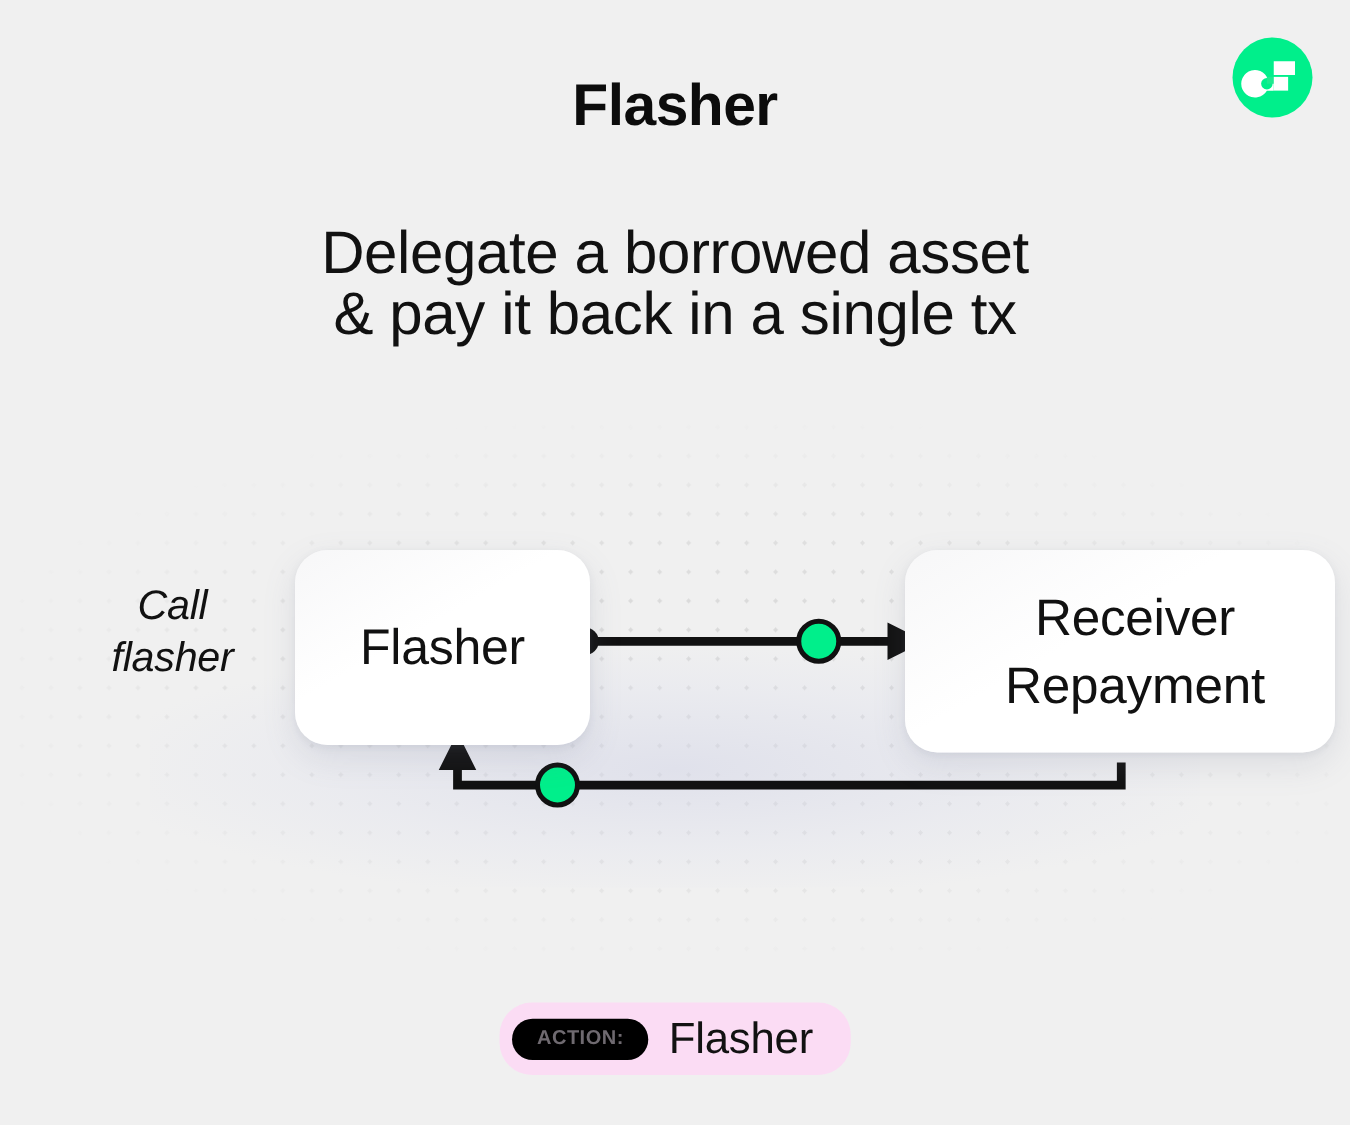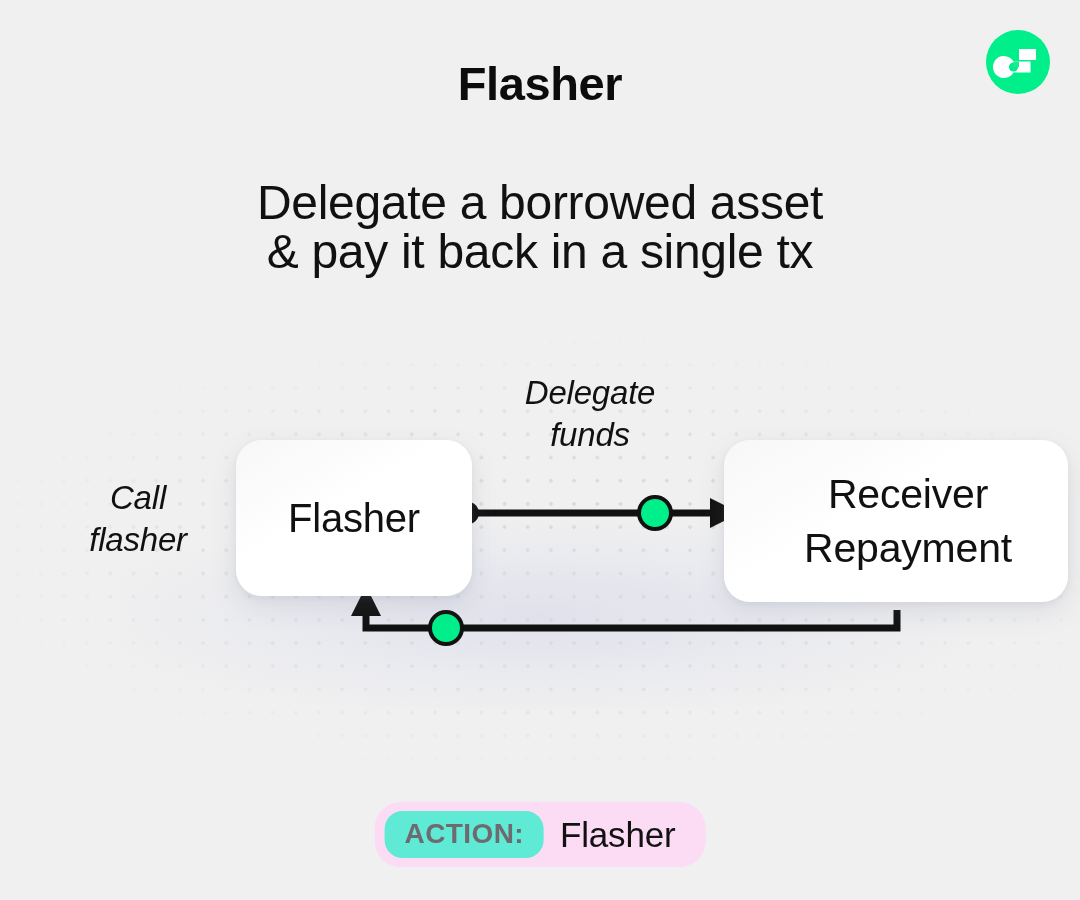--- a/index.html
+++ b/index.html
@@ -121,21 +121,21 @@
   
   .edge-label {
     position: absolute;
     font-style: italic;
     font-size: 33px;
     line-height: 42px;
     color: #111111;
     text-align: center;
     letter-spacing: -0.2px;
   }
-  #label-call      { left: 40px;  top: 157px; width: 196px; }
+  #label-call      { left: 40px;  top: 143px; width: 196px; }
   #label-delegate  { left: 470px; top: 52px;  width: 240px; }
   #label-repayment { left: 440px; top: 316px; width: 330px; text-align: left; }
 
   
   .wires {
     position: absolute;
     inset: 0;
     overflow: visible;
   }
 
@@ -146,25 +146,25 @@
     transform: translateX(-50%);
     top: 802px;
     display: flex;
     align-items: center;
     gap: 16px;
     background: #fbdcf4;
     border-radius: 26px;
     padding: 9px 26px 9px 10px;
   }
   .action-key {
-    background: #5eead4;
+    background: #000000;
     color: #6f6a70;
     border-radius: 18px;
     padding: 7px 20px 8px 20px;
-    font-size: 28px;
+    font-size: 16px;
     font-weight: bold;
     letter-spacing: 0.4px;
   }
   .action-val {
     color: #121212;
     font-size: 35px;
     letter-spacing: -0.2px;
     padding-right: 4px;
   }
 </style>
@@ -187,24 +187,20 @@
   <span>&amp; pay it back in a single tx</span>
 </div>
 
 <div class="stage">
   <div class="dotgrid"></div>
   <div class="haze"></div>
 
   <div class="edge-label" id="label-call">
     <span>Call</span><br>
     <span>flasher</span>
-  </div>
-  <div class="edge-label" id="label-delegate">
-    <span>Delegate</span><br>
-    <span>funds</span>
   </div>
 
   <svg class="wires" width="1080" height="470">
 
     <g>
       <line x1="468" y1="193" x2="726" y2="193" stroke="#111111" stroke-width="7"></line>
       <polygon points="710,178 740,193 710,208" fill="#111111"></polygon>
       <circle cx="468" cy="193" r="11" fill="#111111"></circle>
       <circle cx="655" cy="193" r="16" fill="#00ef8b" stroke="#111111" stroke-width="4"></circle>
     </g>

